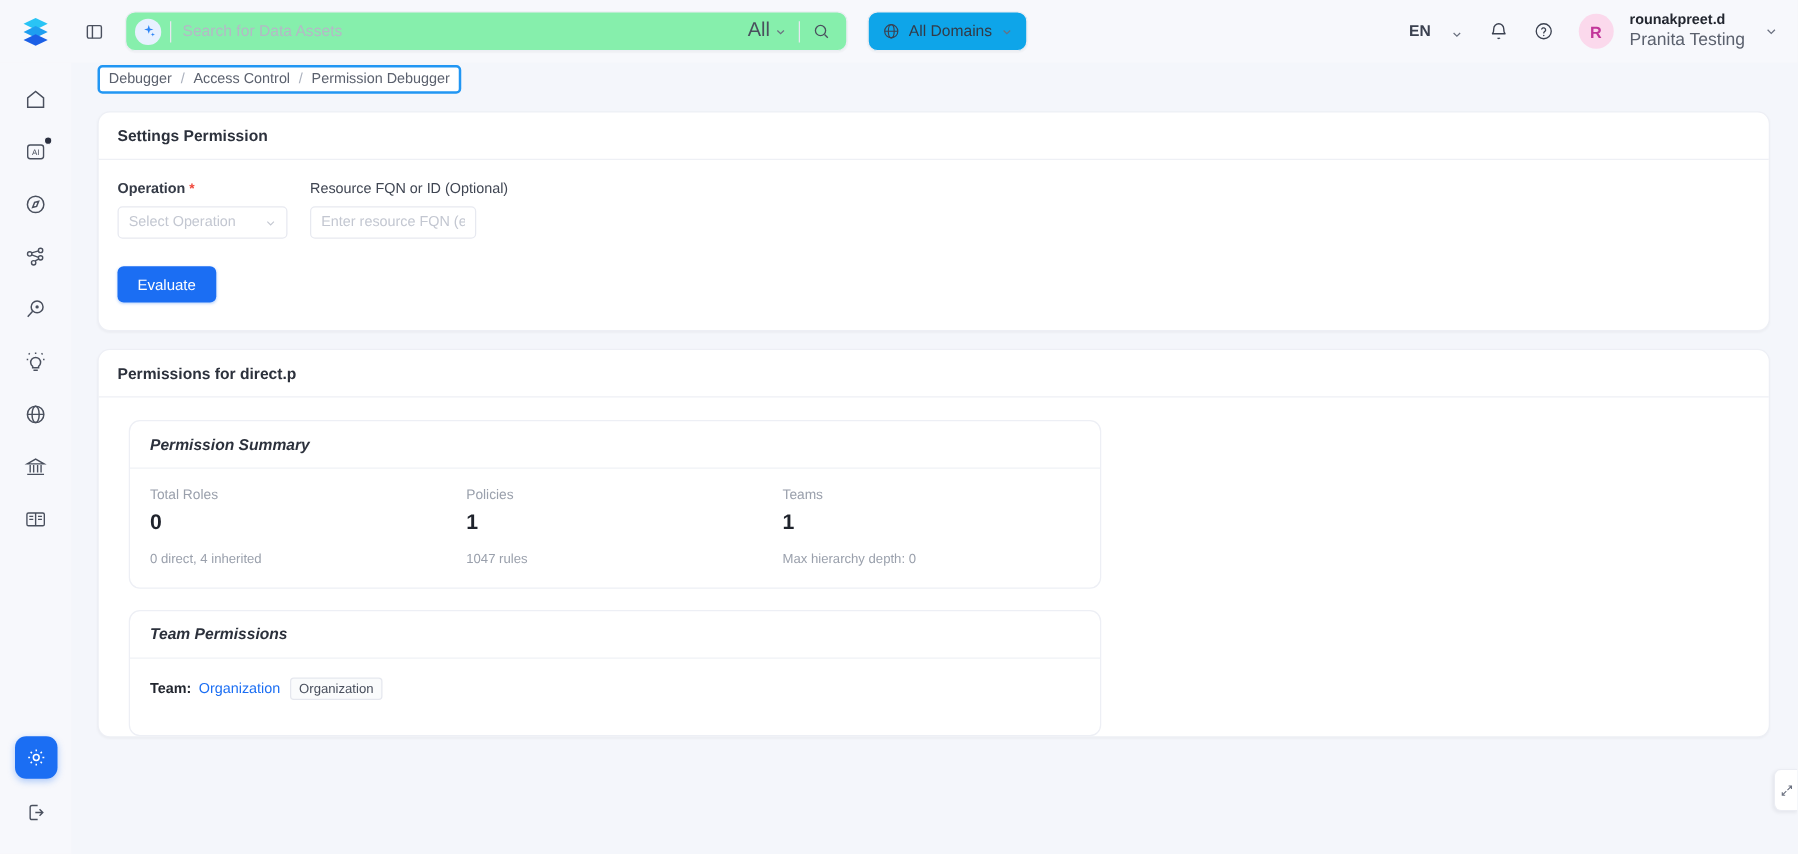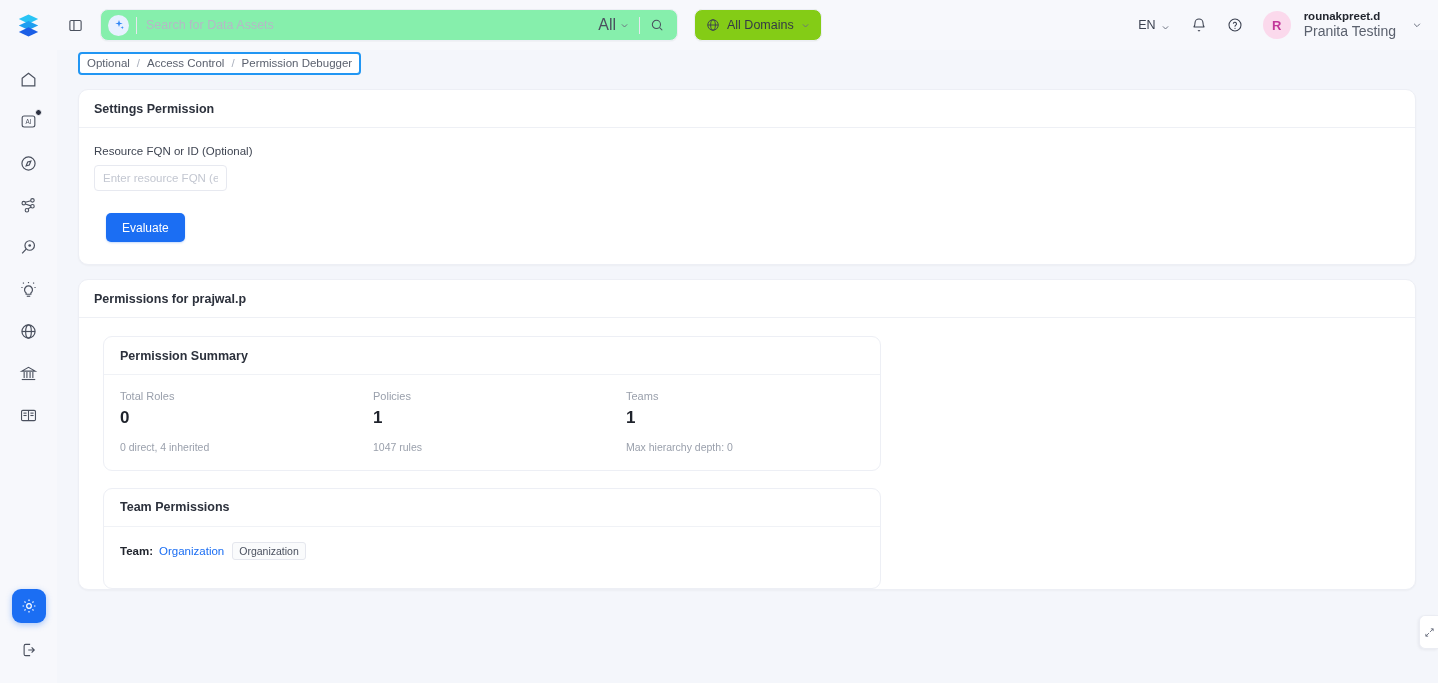--- a/index.html
+++ b/index.html
@@ -64,38 +64,38 @@
     padding: 0 7px;
   }
   .search-sep { width: 1px; height: 17px; background: #e6e8ef; margin: 0 3px; }
   .search-go {
     width: 28px; height: 26px; display: flex;
     align-items: center; justify-content: center; cursor: pointer;
   }
 
   .domain-btn {
     margin-left: 16px; height: 32px;
-    background: #84cc16; border: 1px solid #eceef4;
+    background: #0ea5e9; border: 1px solid #eceef4;
     border-radius: 8px;
     display: flex; align-items: center; gap: 7px;
     padding: 0 11px;
     font-size: 12.5px; color: #343a46;
     cursor: pointer;
     box-shadow: 0 1px 1px rgba(16,24,40,.03);
   }
 
   .topright {
     margin-left: auto;
     display: flex; align-items: center;
     padding-right: 16px; gap: 4px;
   }
   .lang {
-    display: flex; align-items: flex-end; gap: 5px;
+    display: flex; align-items: flex-end; gap: 16px;
     font-size: 12.5px; color: #3b4150;
-    padding: 5px 9px; cursor: pointer; border-radius: 6px;
+    padding: 5px 9px; cursor: pointer; border-radius: 6px; font-weight: bold;
   }
   .ic-btn {
     width: 32px; height: 32px; border-radius: 6px;
     display: flex; align-items: center; justify-content: center;
     cursor: pointer;
   }
   .avatar {
     width: 28px; height: 28px; border-radius: 50%;
     background: #fbd9ec; color: #c2379a;
     display: flex; align-items: center; justify-content: center;
@@ -220,39 +220,38 @@
   .fqn-input::placeholder { color: #c3c7d1; }
   .btn-eval {
     margin-top: 22px;
     height: 29px; padding: 0 16px;
     background: #1b6ef3; color: #fff;
     border: 0; border-radius: 5px;
     font-size: 12px;
     font-family: "Liberation Sans", sans-serif;
     cursor: pointer;
     box-shadow: 0 1px 2px rgba(27,110,243,.25);
-    margin-left: 12px;
   }
 
   
   .card-perm { margin-top: 14px; padding-bottom: 0; }
   .perm-body { padding: 18px 0 0 0; }
 
   .subcard {
     margin: 0 0 0 24px;
     width: 778px;
     background: #fff;
     border: 1px solid #edeff5;
     border-radius: 9px;
   }
   .subcard-hd {
     height: 38px; display: flex; align-items: center;
     padding-left: 16px;
     border-bottom: 1px solid #f0f2f6;
-    font-size: 12.5px; font-weight: 600; color: #2c313c;
+    font-size: 12.5px; font-weight: 600; color: #2c313c; font-style: italic;
   }
   .stats {
     display: flex;
     padding: 15px 0 17px 0;
   }
   .stat { width: 253px; padding-left: 16px; }
   .stat:first-child { padding-left: 16px; }
   .stat-label { font-size: 11px; color: #9aa0ac; margin-bottom: 7px; }
   .stat-value { font-size: 17px; font-weight: 700; color: #1f232c; line-height: 1.1; }
   .stat-sub { font-size: 10.5px; color: #9aa0ac; margin-top: 13px; }
@@ -513,50 +512,61 @@
           <path d="M15.5 8.5L19 12l-3.5 3.5M19 12h-8"></path>
         </svg>
       </span>
     </div>
   </div>
 </div>
 
 <div class="content">
 
   <div class="crumbs">
-    <span class="c-item">Optional</span>
+    <span class="c-item">Debugger</span>
     <span class="c-sep">/</span>
     <span class="c-item">Access Control</span>
     <span class="c-sep">/</span>
     <span class="c-item last">Permission Debugger</span>
   </div>
 
   
 
   
   <div class="card card-eval">
     <div class="card-hd">Settings Permission</div>
     <div class="eval-body">
       <div class="field-row">
 
 
+        <div class="field">
+          <label class="field-label"><span>Operation</span><span class="req">*</span></label>
+          <div class="sel wide">
+            <span>Select Operation</span>
+            <span>
+              <svg width="9" height="9" viewBox="0 0 24 24" fill="none" stroke="#c3c7d1" stroke-width="2.4" class="ico">
+                  <path d="M5 9l7 7 7-7"></path>
+                </svg>
+            </span>
+          </div>
+        </div>
 
         <div class="field">
           <label class="field-label opt-label">Resource FQN or ID (Optional)</label>
           <input class="fqn-input" placeholder="Enter resource FQN (e.g..." style="">
         </div>
 
       </div>
       <button class="btn-eval">Evaluate</button>
     </div>
   </div>
 
   
   <div class="card card-perm">
-    <div class="card-hd">Permissions for prajwal.p</div>
+    <div class="card-hd">Permissions for direct.p</div>
     <div class="perm-body">
 
       <div class="subcard">
         <div class="subcard-hd">Permission Summary</div>
         <div class="stats">
 
           <div class="stat">
             <div class="stat-label">Total Roles</div>
             <div class="stat-value">0</div>
             <div class="stat-sub">0 direct, 4 inherited</div>

